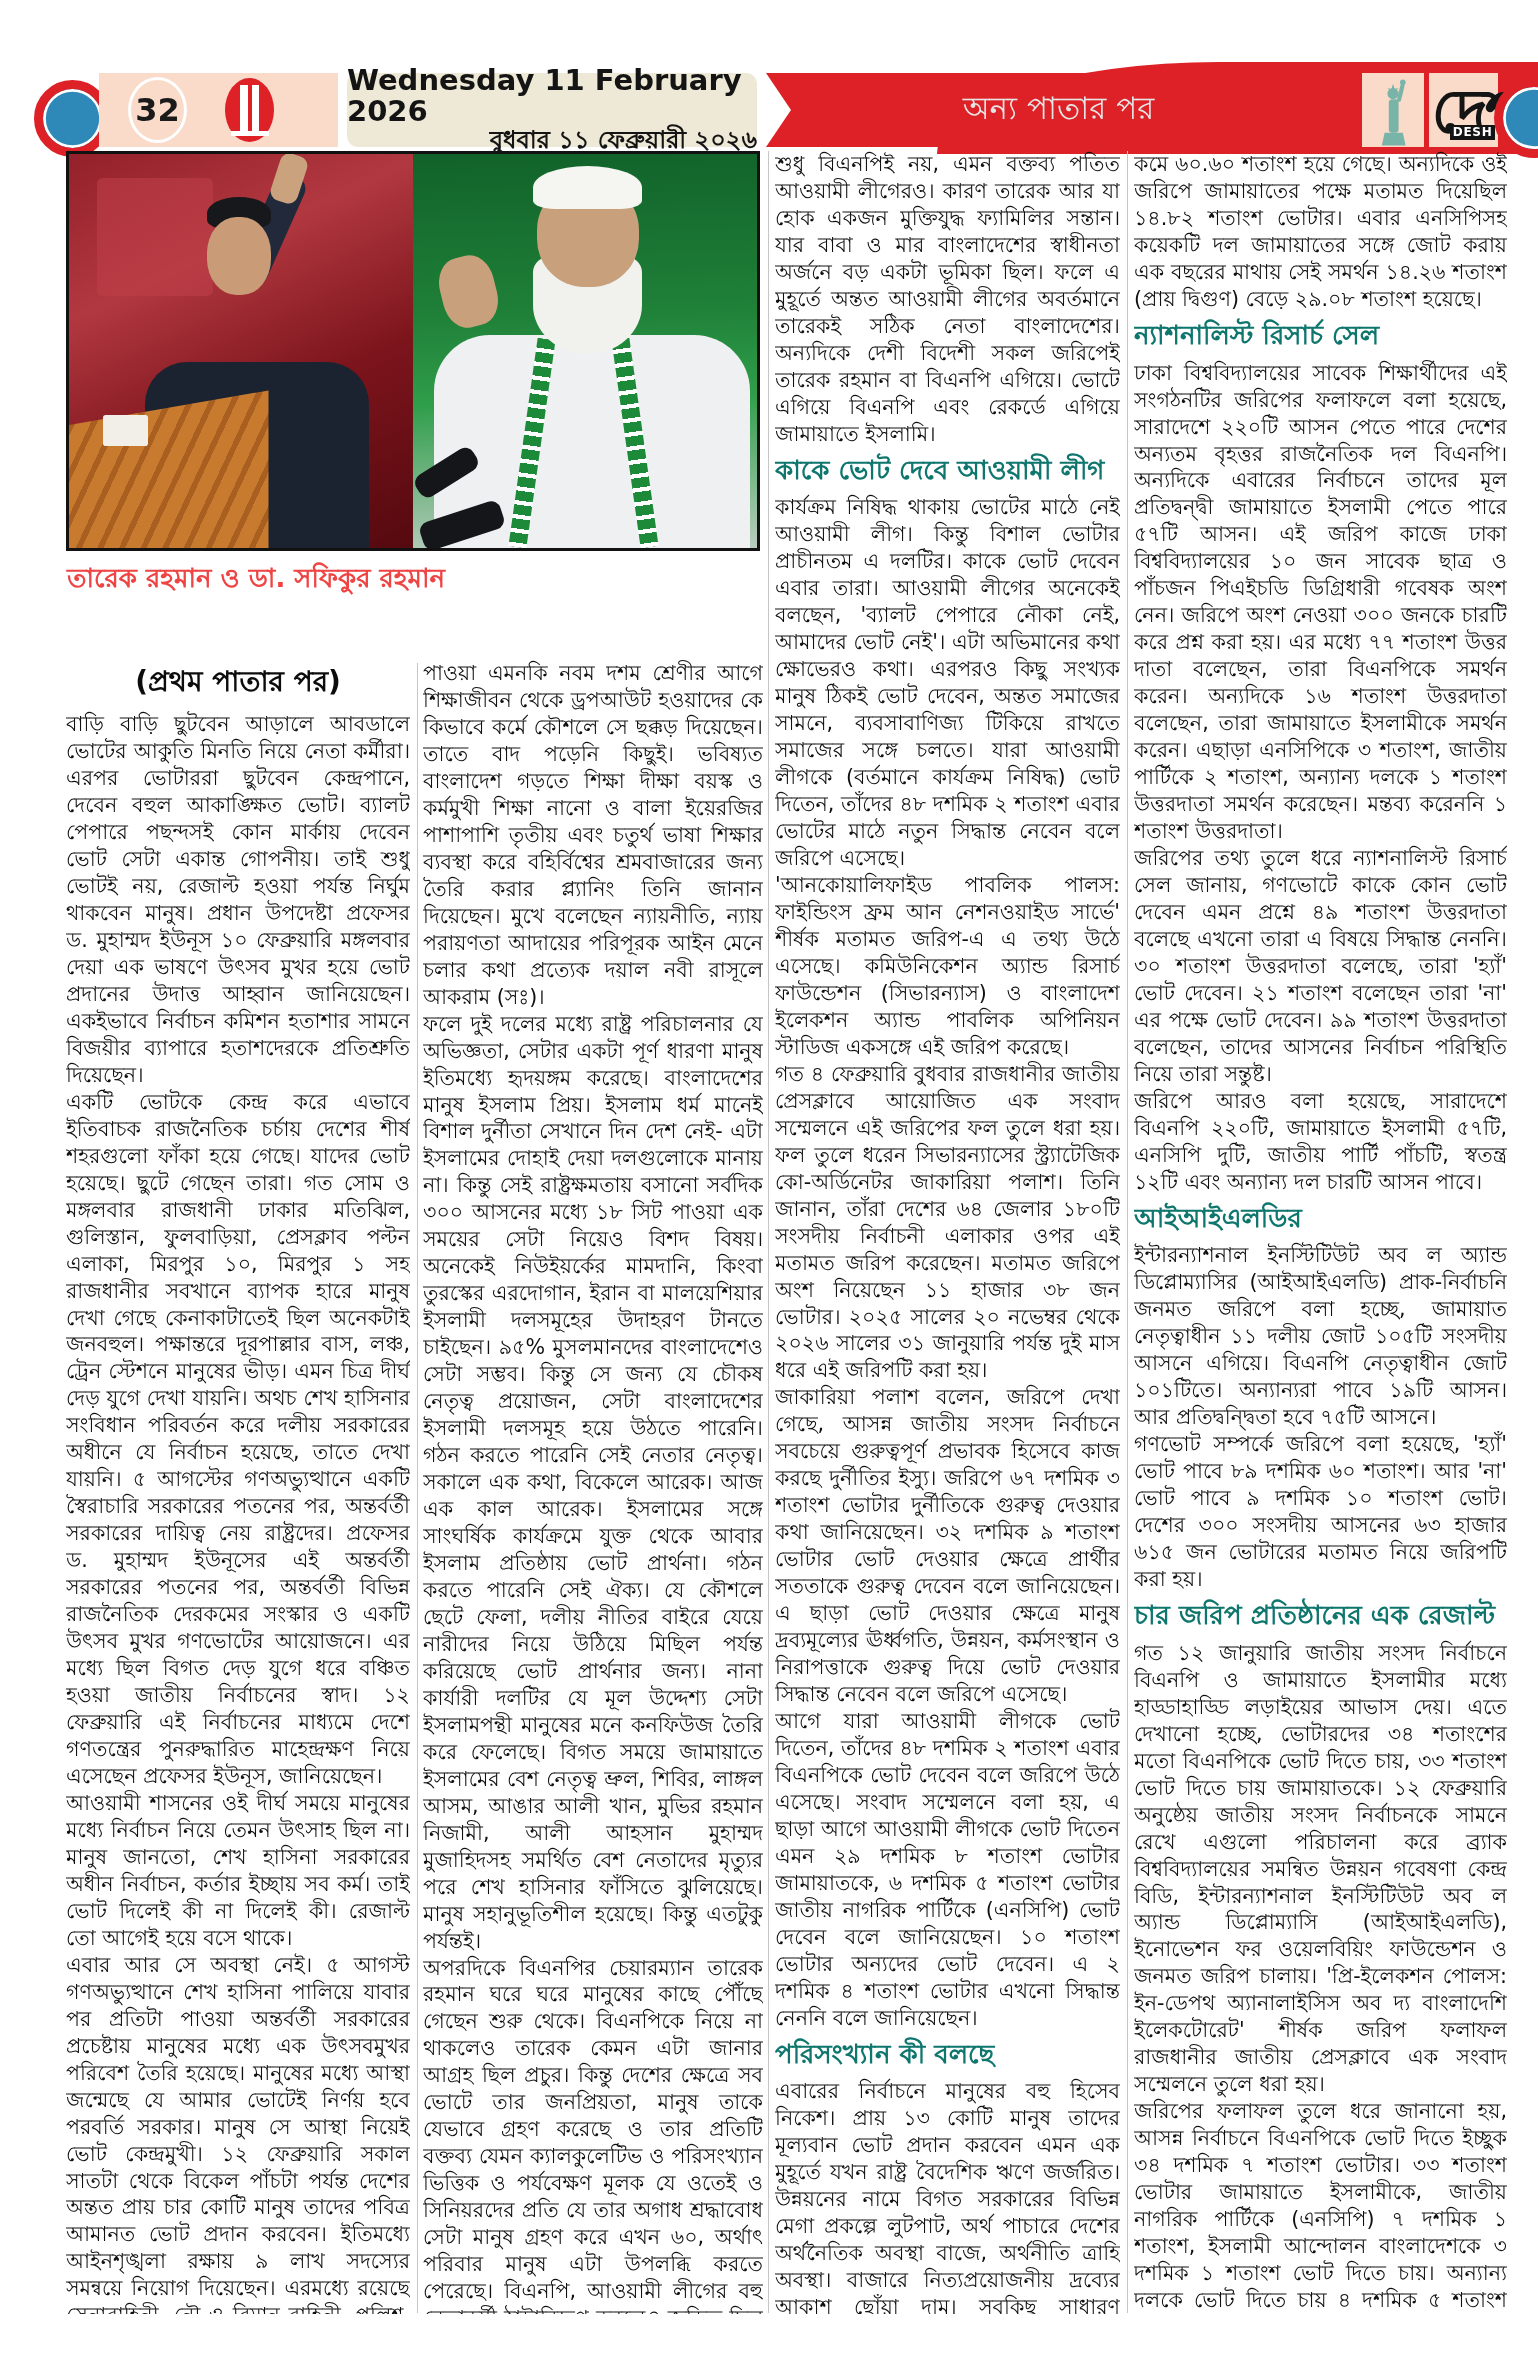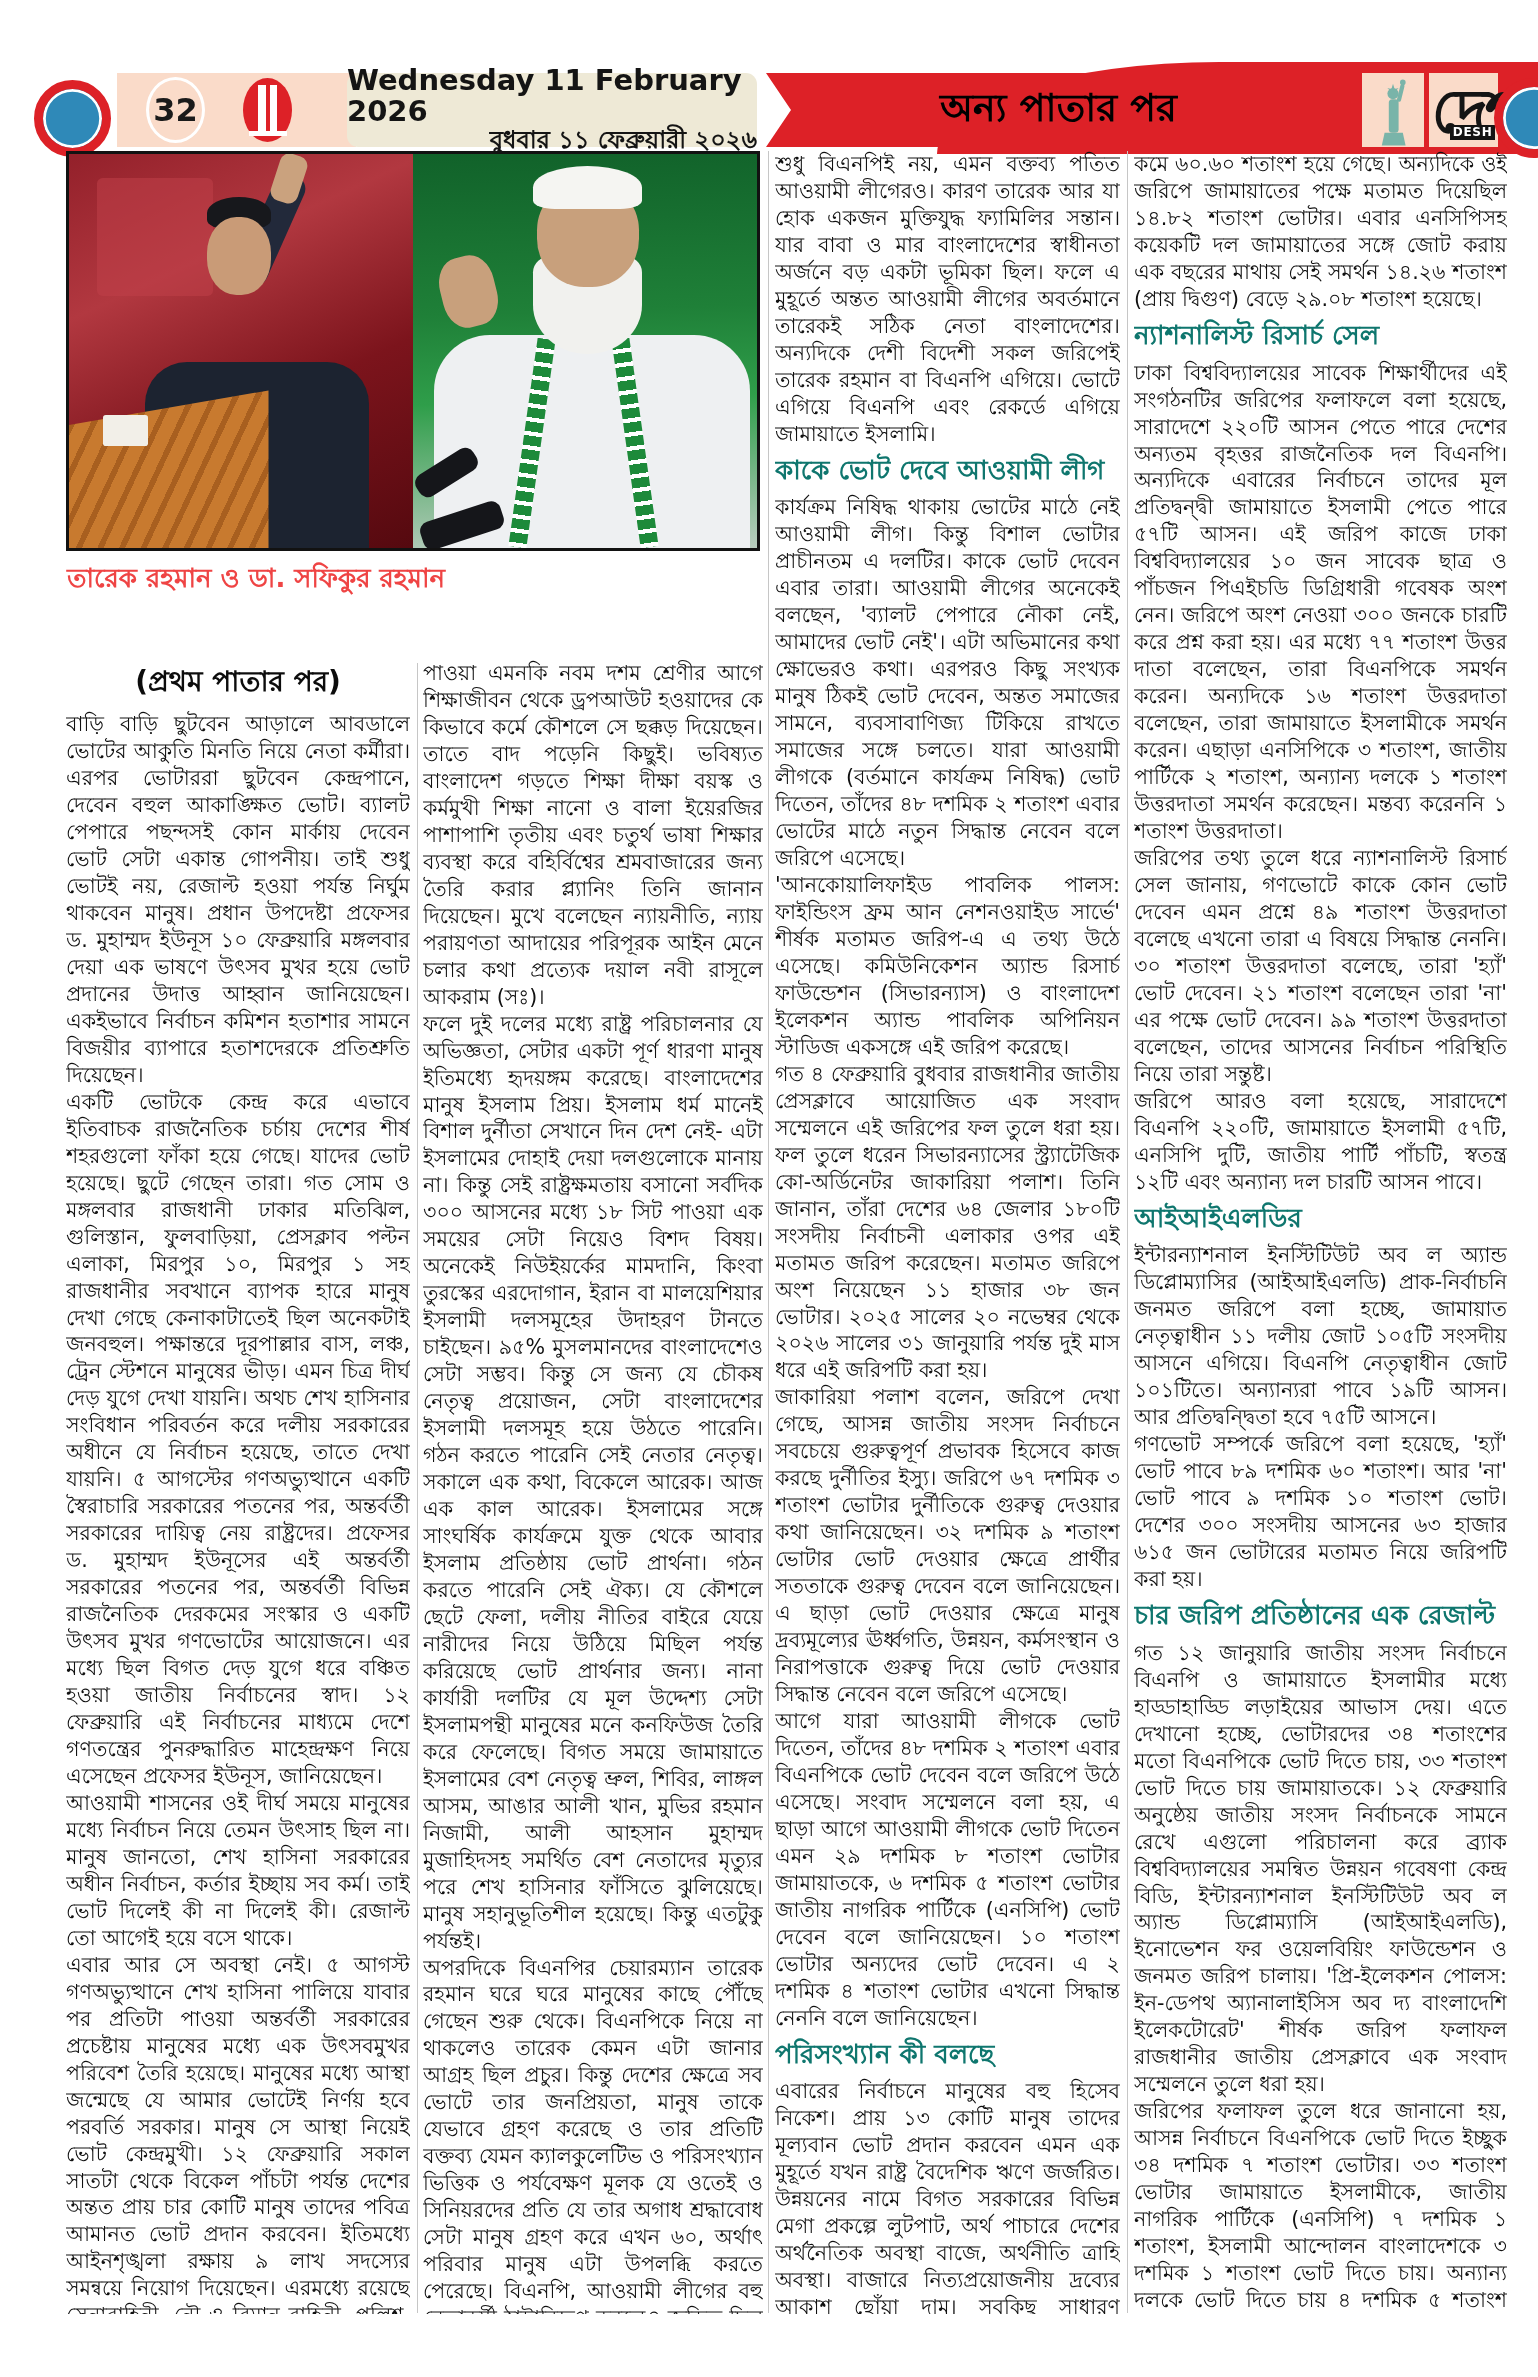--- a/index.html
+++ b/index.html
@@ -2,36 +2,36 @@
 <html style="font-size:11.2px"><head>
 <meta charset="utf-8">
 <style>
   html,body{margin:0;padding:0;background:#e8e8e8;}
   .page{position:relative;width:1538px;height:2377px;background:#ffffff;overflow:hidden;
         font-family:"DejaVu Sans","Liberation Sans",sans-serif;color:#101010;}
   
   .deco-circle{position:absolute;border-radius:50%;background:#2f89b8;border:9px solid #dd2127;box-shadow:0 0 0 2.8px #ffffff inset;}
   #deco-left{left:34px;top:80px;width:59px;height:59px;}
   #deco-right{left:1494px;top:78px;width:62px;height:62px;}
-  .pinkbox{position:absolute;left:117px;top:73px;width:239px;height:74px;background:#fadbc9;display:flex;align-items:center;gap:38px;padding-left:29px;box-sizing:border-box;}
+  .pinkbox{position:absolute;left:99px;top:73px;width:239px;height:74px;background:#fadbc9;display:flex;align-items:center;gap:38px;padding-left:29px;box-sizing:border-box;}
   .pagenum-circle{width:53px;height:60px;border:3.5px solid #ffffff;border-radius:50%;display:flex;align-items:center;justify-content:center;
         font-size:32px;font-weight:800;color:#1a1a1a;}
   .monument{position:relative;width:49px;height:64px;}
   .monument .oval{position:absolute;left:0;top:0;width:49px;height:64px;background:#dd2127;border-radius:50%;}
   .monument .pillar{position:absolute;top:7px;width:7.7px;height:46px;background:#ffffff;}
   .monument .p1{left:15.4px;} .monument .p2{left:26.6px;}
   .monument .base{position:absolute;left:5.6px;bottom:5.6px;width:38px;height:5.6px;background:#ffffff;}
   .creambar{position:absolute;left:347px;top:73px;width:410px;height:74px;background:#eee9d6;border-radius:11.2px;
         display:flex;flex-direction:column;align-items:flex-end;justify-content:center;}
   .date-en{font-size:29px;font-weight:800;color:#141414;line-height:1.05;}
   .date-bn{font-size:24px;font-weight:700;color:#141414;line-height:1.2;}
   .swoosh{position:absolute;left:937px;top:62px;width:601px;height:92px;background:#dd2127;border-top-left-radius:301px 98px;}
   .banner{position:absolute;left:766px;top:73px;width:585px;height:74px;background:#dd2127;display:flex;align-items:center;justify-content:center;
         clip-path:polygon(0 0,100% 0,100% 100%,0 100%,25px 50%);}
-  .banner span{color:#000000;font-size:38px;font-weight:700;}
+  .banner span{color:#e5e5e5;font-size:31px;font-weight:400;}
   .tile{position:absolute;top:73px;height:74px;background:#fadbc9;}
   #tile-statue{left:1362px;width:62px;display:flex;align-items:flex-end;justify-content:center;}
   #tile-logo{left:1429px;width:69px;}
   .logo-bn{position:absolute;left:2.8px;top:-8.4px;font-size:60px;font-weight:900;color:#141414;letter-spacing:-2.8px;}
   .logo-en{position:absolute;right:2.8px;bottom:7px;background:#141414;color:#ffffff;font-size:12px;font-weight:800;padding:0.7px 2.8px;letter-spacing:0.7px;}
   
   .photo-wrap{position:absolute;left:66px;top:151px;width:694px;height:400px;border:3.5px solid #121212;box-sizing:border-box;display:flex;}
   .photo{position:relative;width:50%;height:100%;overflow:hidden;}
   #photo-left{background:linear-gradient(155deg,#93202a 0%,#b23840 30%,#7c141c 62%,#55090f 100%);}
   #photo-left .flag{position:absolute;left:8%;top:6%;width:34%;height:30%;background:#c04049;opacity:.55;border-radius:5.6px;}

